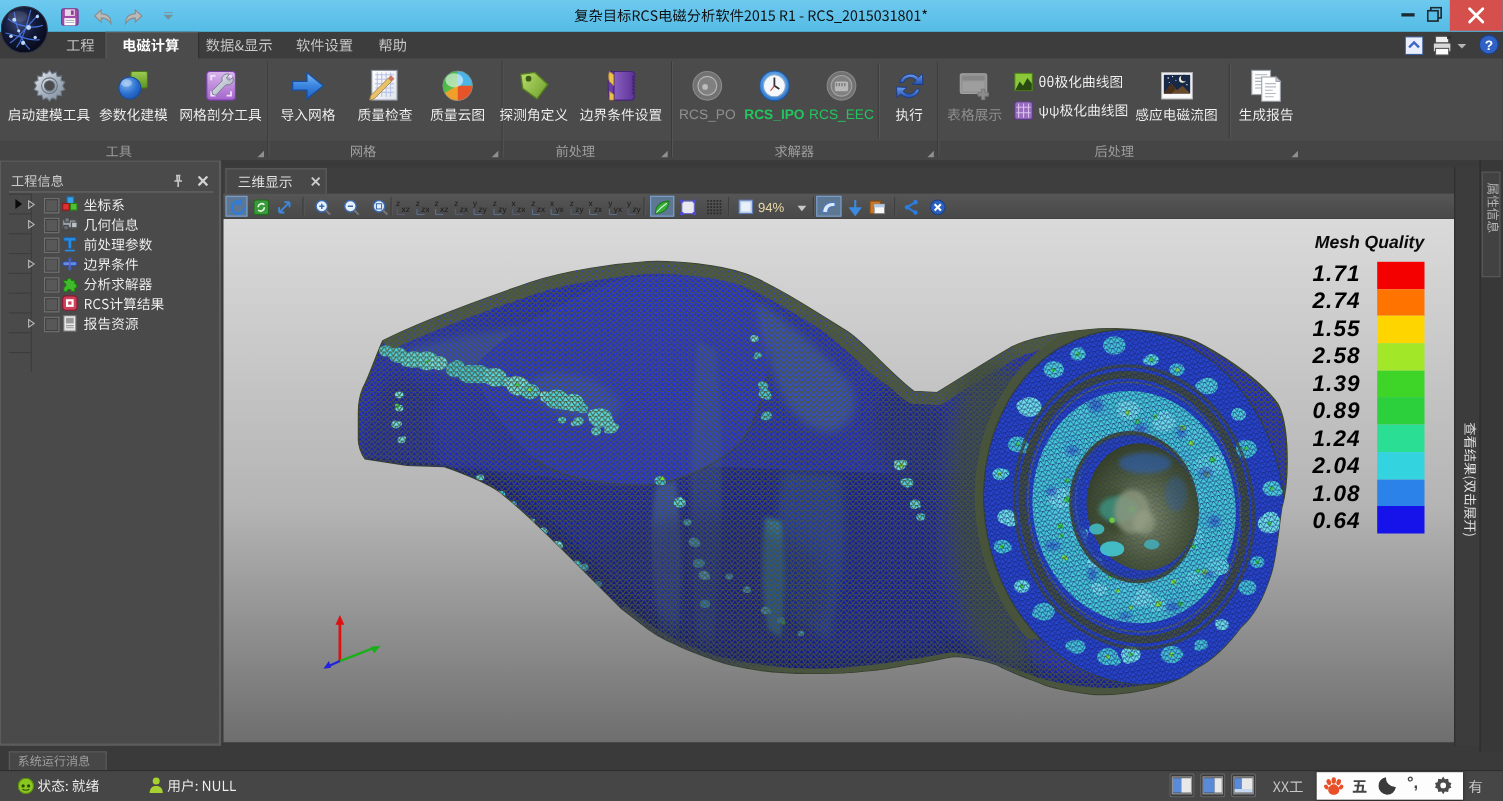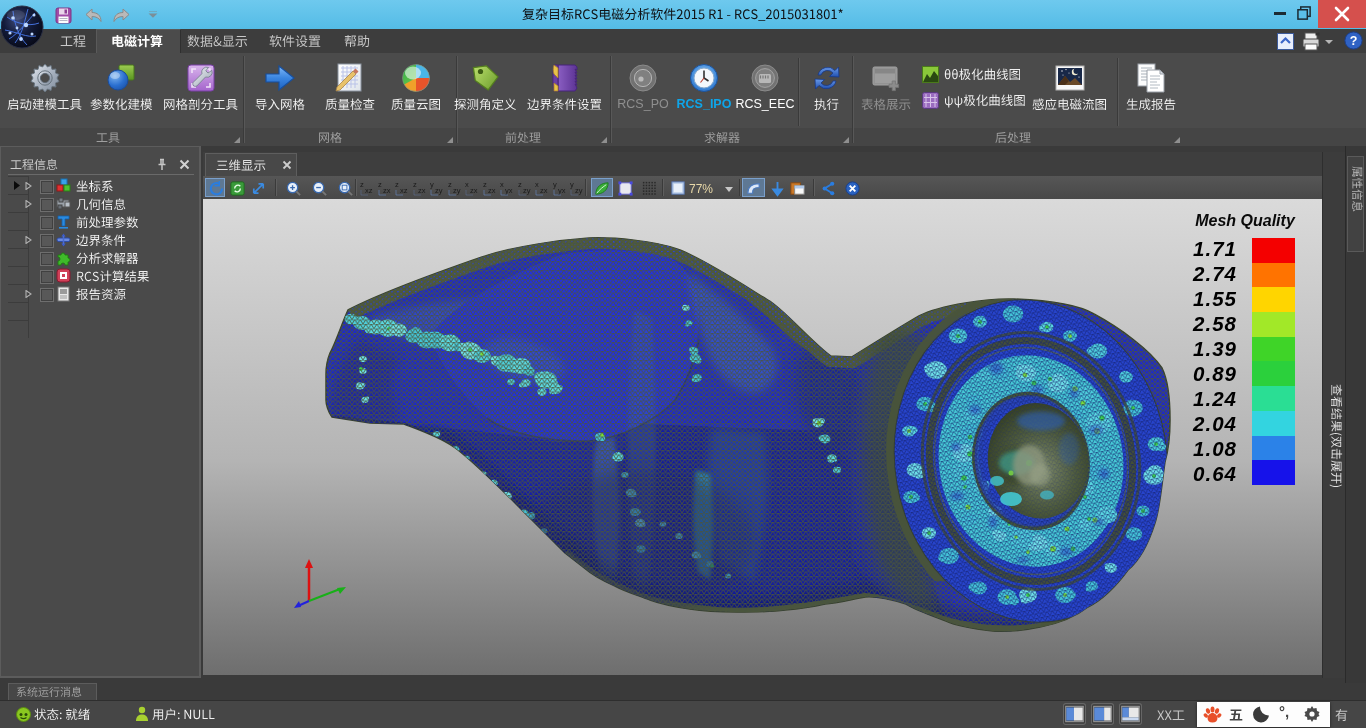--- a/index.html
+++ b/index.html
@@ -339,22 +339,22 @@
 <path d="M26 9 l4 4 h-4 Z" fill="#d8dce2" stroke="#9aa0a8"></path>
 <g stroke="#b2bac2" stroke-width="1">
         <path d="M16 15h10M16 18h10M16 21h7M16 24h10M16 27h8"></path>
       </g>
     </g>
   </svg>
 <svg style="position:absolute;left:1126px;top:96px;overflow:visible" width="52" height="18" viewBox="0 -13 52 18">
     <path d="M3.0 -10.3C2.5 -8.5 1.7 -6.8 0.7 -5.7C0.9 -5.5 1.3 -5.3 1.5 -5.1C2.0 -5.7 2.4 -6.4 2.8 -7.2H5.8V-4.4H2.1V-3.5H5.8V-0.3H0.7V0.6H11.9V-0.3H6.8V-3.5H10.8V-4.4H6.8V-7.2H11.3V-8.1H6.8V-10.5H5.8V-8.1H3.2C3.5 -8.7 3.8 -9.4 3.9 -10.1Z M19.3 -10.5C19.3 -9.8 19.3 -9.1 19.4 -8.4H14.1V-4.9C14.1 -3.2 14.0 -1.1 12.9 0.5C13.2 0.6 13.6 0.9 13.7 1.1C14.9 -0.6 15.1 -3.1 15.1 -4.9V-4.9H17.4C17.3 -2.8 17.2 -2.0 17.1 -1.8C17.0 -1.7 16.9 -1.7 16.7 -1.7C16.5 -1.7 15.9 -1.7 15.4 -1.7C15.5 -1.5 15.6 -1.1 15.6 -0.9C16.2 -0.8 16.8 -0.8 17.1 -0.8C17.5 -0.9 17.7 -1.0 17.9 -1.2C18.1 -1.5 18.2 -2.6 18.3 -5.4C18.3 -5.5 18.3 -5.8 18.3 -5.8H15.1V-7.5H19.4C19.6 -5.4 19.9 -3.6 20.4 -2.1C19.5 -1.2 18.6 -0.4 17.4 0.2C17.6 0.4 18.0 0.7 18.1 0.9C19.1 0.4 20.0 -0.3 20.7 -1.2C21.3 0.1 22.1 0.9 23.0 0.9C24.0 0.9 24.3 0.3 24.5 -1.9C24.2 -1.9 23.9 -2.1 23.7 -2.4C23.6 -0.7 23.5 -0.1 23.1 -0.1C22.5 -0.1 21.9 -0.8 21.4 -2.0C22.4 -3.2 23.1 -4.6 23.6 -6.2L22.7 -6.5C22.3 -5.2 21.8 -4.1 21.1 -3.1C20.8 -4.3 20.5 -5.8 20.4 -7.5H24.4V-8.4H20.3C20.3 -9.1 20.3 -9.8 20.3 -10.5ZM20.9 -9.9C21.7 -9.5 22.6 -8.8 23.1 -8.4L23.7 -9.0C23.2 -9.5 22.2 -10.1 21.5 -10.5Z M30.3 -10.1V1.0H31.2V-4.9H31.6C32.1 -3.6 32.7 -2.4 33.5 -1.4C32.9 -0.7 32.2 -0.1 31.3 0.3C31.5 0.5 31.8 0.8 31.9 1.0C32.8 0.6 33.5 -0.0 34.1 -0.7C34.8 0.0 35.6 0.6 36.4 1.0C36.5 0.7 36.8 0.4 37.0 0.2C36.2 -0.2 35.4 -0.7 34.8 -1.4C35.6 -2.6 36.3 -4.1 36.6 -5.6L36.0 -5.8L35.8 -5.8H31.2V-9.2H35.2C35.2 -8.1 35.1 -7.6 34.9 -7.4C34.8 -7.3 34.7 -7.3 34.4 -7.3C34.2 -7.3 33.4 -7.3 32.5 -7.4C32.7 -7.2 32.8 -6.9 32.8 -6.6C33.6 -6.6 34.4 -6.6 34.8 -6.6C35.2 -6.6 35.5 -6.7 35.7 -6.9C36.0 -7.2 36.1 -7.9 36.2 -9.7C36.2 -9.8 36.2 -10.1 36.2 -10.1ZM32.5 -4.9H35.5C35.2 -3.9 34.7 -3.0 34.1 -2.1C33.4 -3.0 32.9 -3.9 32.5 -4.9ZM27.4 -10.5V-8.0H25.6V-7.1H27.4V-4.4L25.4 -3.9L25.6 -2.9L27.4 -3.4V-0.2C27.4 0.1 27.3 0.1 27.1 0.1C26.9 0.1 26.2 0.1 25.6 0.1C25.7 0.4 25.8 0.8 25.9 1.0C26.9 1.0 27.4 1.0 27.8 0.8C28.2 0.7 28.3 0.4 28.3 -0.2V-3.7L29.8 -4.2L29.7 -5.1L28.3 -4.7V-7.1H29.7V-8.0H28.3V-10.5Z M40.6 -10.4C40.1 -9.0 39.3 -7.6 38.4 -6.7C38.6 -6.5 39.1 -6.3 39.3 -6.1C39.7 -6.6 40.1 -7.2 40.5 -7.8H43.5V-5.9H38.3V-5.0H49.3V-5.9H44.5V-7.8H48.4V-8.7H44.5V-10.5H43.5V-8.7H40.9C41.1 -9.2 41.4 -9.7 41.5 -10.2ZM39.8 -3.7V1.1H40.8V0.4H46.9V1.1H47.8V-3.7ZM40.8 -0.5V-2.9H46.9V-0.5Z" fill="#f0f0f0"></path>
   </svg>
 <div style="position:absolute;left:598px;top:97px;width:90px;text-align:center;font-family:'Liberation Sans',sans-serif;font-size:12.5px;color:#8f8f8f;font-weight:normal">RCS_PO</div>
-<div style="position:absolute;left:659px;top:97px;width:90px;text-align:center;font-family:'Liberation Sans',sans-serif;font-size:12.5px;color:#0ea5e9;font-weight:bold">RCS_IPO</div>
-<div style="position:absolute;left:720px;top:97px;width:90px;text-align:center;font-family:'Liberation Sans',sans-serif;font-size:12.5px;color:#ffffff;font-weight:normal">RCS_EEC</div>
+<div style="position:absolute;left:659px;top:97px;width:90px;text-align:center;font-family:'Liberation Sans',sans-serif;font-size:12.5px;color:#22c55e;font-weight:bold">RCS_IPO</div>
+<div style="position:absolute;left:720px;top:97px;width:90px;text-align:center;font-family:'Liberation Sans',sans-serif;font-size:12.5px;color:#22c55e;font-weight:normal">RCS_EEC</div>
 <svg style="position:absolute;left:922px;top:66px" width="17" height="17" viewBox="0 0 17 17">
 <rect x="0.5" y="0.5" width="16" height="16" fill="#8ac83a" stroke="#4a7a1a"></rect>
 <path d="M1 16 L5 8 L8 12 L12 5 L16 10 V16 Z" fill="#2a4a12"></path>
   </svg>
 <svg style="position:absolute;left:922px;top:92px" width="17" height="17" viewBox="0 0 17 17">
 <rect x="0.5" y="0.5" width="16" height="16" rx="2" fill="#9a6cc0" stroke="#5a3a80"></rect>
 <g stroke="#d8c2ea" stroke-width="1">
       <path d="M4 2v13M8.5 2v13M13 2v13M2 5.5h13M2 10.5h13"></path>
     </g>
   </svg>
@@ -614,21 +614,21 @@
       <rect x="14" y="8" width="1.6" height="1.6"></rect>
       <rect x="14" y="11" width="1.6" height="1.6"></rect>
       <rect x="14" y="14" width="1.6" height="1.6"></rect>
     </g>
   </svg>
 <div style="position:absolute;left:662px;top:179px;width:1px;height:17px;background:#3a3a3a;border-right:1px solid #5e5e5e"></div>
 <svg style="position:absolute;left:670px;top:180px" width="17" height="17" viewBox="0 0 18 18">
     <rect x="2" y="2" width="13" height="13" fill="#b8cce8" stroke="#5a7ab8"></rect>
     <rect x="4" y="4" width="9" height="9" fill="#e8f0fa"></rect>
   </svg>
-<div style="position:absolute;left:689px;top:182px;font-family:'Liberation Sans',sans-serif;font-size:12px;color:#e8d8a8">77%</div>
+<div style="position:absolute;left:689px;top:182px;font-family:'Liberation Sans',sans-serif;font-size:12px;color:#e8d8a8">94%</div>
 <svg style="position:absolute;left:724px;top:186px" width="10" height="7" viewBox="0 0 10 7">
     <path d="M1 1 L5 6 L9 1 Z" fill="#c8c8c8"></path>
   </svg>
 <div style="position:absolute;left:739px;top:179px;width:1px;height:17px;background:#3a3a3a;border-right:1px solid #5e5e5e"></div>
 <svg style="position:absolute;left:745px;top:180px" width="17" height="17" viewBox="0 0 18 18">
     <path d="M3 14 C3 8 6 4 15 4 L15 8 C9 8 8 10 8 14 Z" fill="#dce8f8" stroke="#4a7ac0" stroke-width="1.2"></path>
   </svg>
 <svg style="position:absolute;left:769px;top:180px" width="17" height="17" viewBox="0 0 18 18">
     <path d="M9 2 v8 M9 16 l-4.5-6 h9 Z" stroke="#3a8ae0" stroke-width="2" fill="#3a8ae0"></path>
   </svg>

